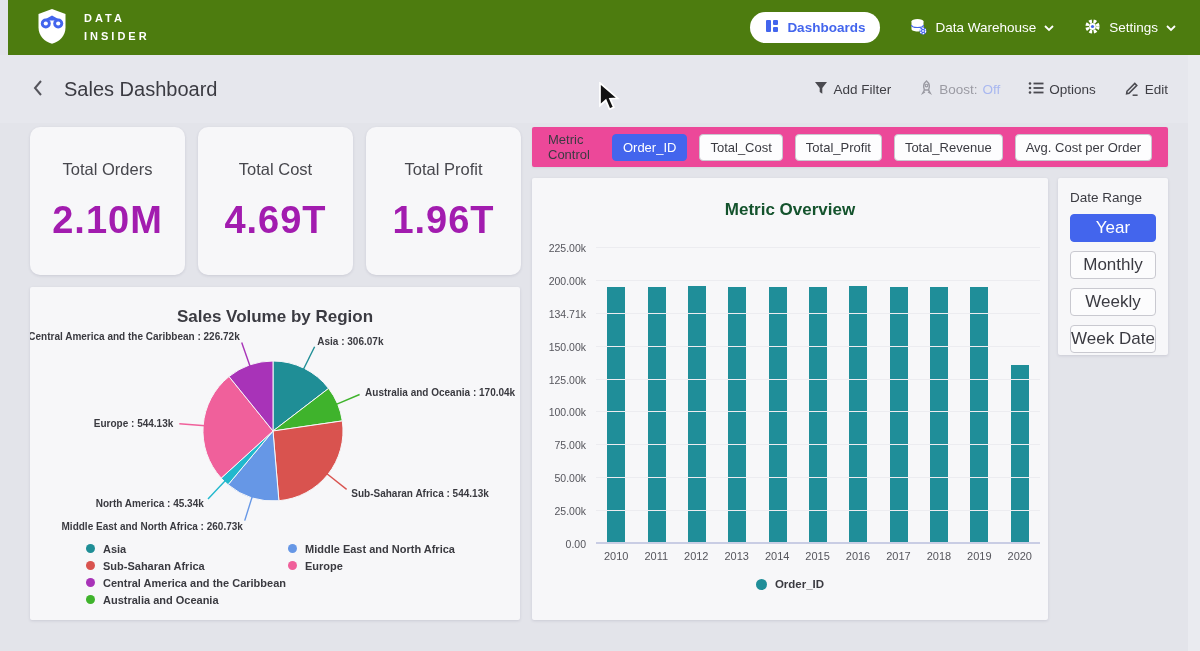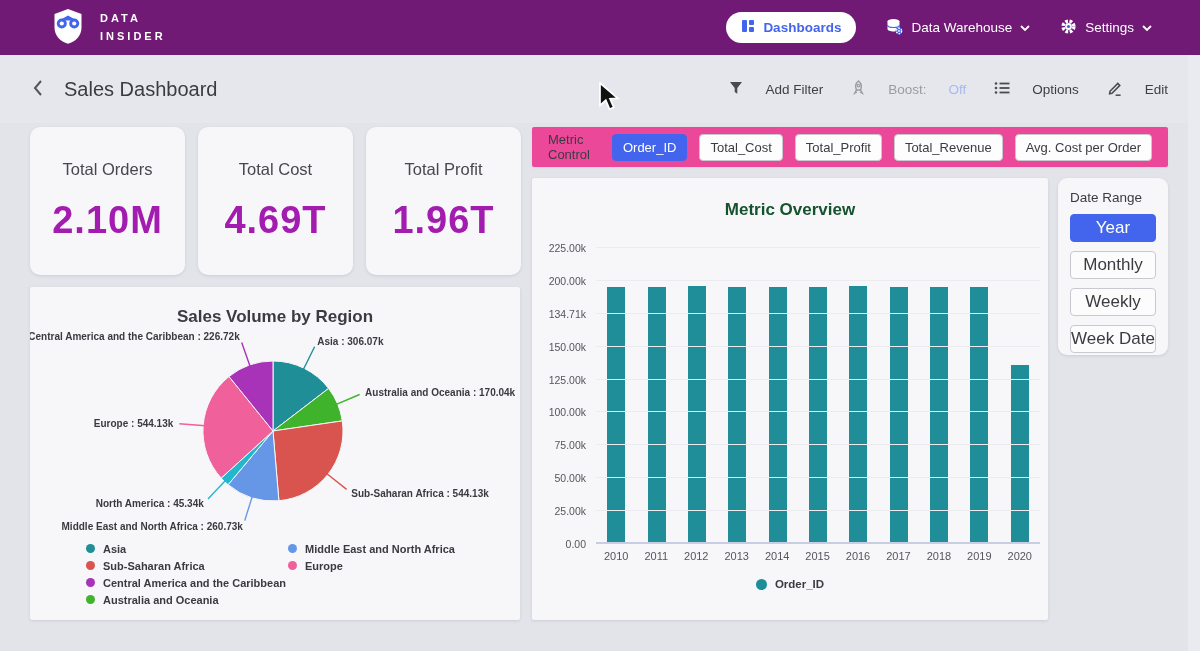--- a/index.html
+++ b/index.html
@@ -5,40 +5,40 @@
   * { box-sizing: border-box; margin: 0; padding: 0; }
   html,body { width:1200px; height:651px; overflow:hidden; }
   body {
     font-family: "Liberation Sans", sans-serif;
     background:#e3e4ea;
     position:relative;
     color:#3c3c42;
   }
   
   .topnav{
-    height:55px; background:#701a75; display:flex; align-items:center;
-    justify-content:space-between; padding:0 48px;
+    height:55px; background:#4d7c0f; display:flex; align-items:center;
+    justify-content:space-between; padding:0 24px;margin-left:8px;
   }
   .brand{ display:flex; align-items:center; gap:12px; }
   .brand-text{ color:#fff; font-size:11px; font-weight:bold; letter-spacing:3px; line-height:1.55; }
   .nav-right{ display:flex; align-items:center; gap:30px; }
   .pill-btn{
     background:#fff; color:#4365ed; border:none; border-radius:16px;
     padding:7px 15px; display:flex; align-items:center; gap:8px;
     font-size:13.5px; font-weight:bold; font-family:inherit; cursor:pointer;
   }
   .nav-menu{ display:flex; align-items:center; gap:8px; color:#fff; font-size:13.5px; font-weight:500; cursor:pointer; }
   
   .titlebar{
     height:68px; display:flex; align-items:center; padding:0 32px; background:#e6e7ed;
   }
   .back-btn{ background:none; border:none; cursor:pointer; margin-right:20px; display:flex; align-items:center; }
   .page-title{ font-size:20px; color:#3b3b42; font-weight:500; }
   .titlebar-actions{ margin-left:auto; display:flex; align-items:center; gap:28px; }
-  .tb-action{ display:flex; align-items:center; gap:22px; font-size:13.5px; color:#3e3e44; background:none; border:none; font-family:inherit; cursor:pointer; font-weight:500;}
+  .tb-action{ display:flex; align-items:center; gap:5px; font-size:13.5px; color:#3e3e44; background:none; border:none; font-family:inherit; cursor:pointer; font-weight:500;}
   .boost-label{ color:#9b9ba3; }
   .boost-state{ color:#a9b8f0; }
   
   .card{
     background:#f7f7f9; border-radius:2px;
     box-shadow:0 1px 3px rgba(60,60,90,0.14);
     position:absolute;
   }
   .kpi-row{ position:absolute; left:30px; top:127px; display:flex; gap:13px; }
   .kpi-card{
@@ -83,21 +83,21 @@
   #pie-svg{ display:block; margin:2px auto 0; }
   .pie-label{ font-size:10px; font-weight:bold; fill:#3a3a40; }
   #pie-legend{
     position:absolute; left:56px; bottom:12px;
     display:grid; grid-auto-flow:column; grid-template-rows:repeat(4,17px); grid-template-columns:202px auto;
   }
   .legend-item{ display:flex; align-items:center; gap:8px; }
   .legend-dot{ width:9px; height:9px; border-radius:50%; flex:none; }
   .legend-item span:last-child{ font-size:11px; font-weight:bold; color:#3a3a40; white-space:nowrap; }
   
-  .date-card{ left:1058px; top:178px; width:110px; height:177px; padding:12px;border-radius:9px; }
+  .date-card{ left:1058px; top:178px; width:110px; height:177px; padding:12px; }
   .date-label{ font-size:13.5px; color:#3b3b42; }
   .date-btn{
     display:block; width:100%; height:28px; margin-top:9px;
     font-family:inherit; font-size:17px; color:#3b3b42; background:#fcfcfd;
     border:1px solid #c9c9d0; border-radius:4px; cursor:pointer;
   }
   .date-btn.active{ background:#4365ed; border-color:#4365ed; color:#fff; }
   
   .scroll-track{ position:absolute; right:0; top:55px; bottom:0; width:12px; background:#eaebf0; }
   .cursor{ position:absolute; left:598px; top:82px; pointer-events:none; z-index:50; }

